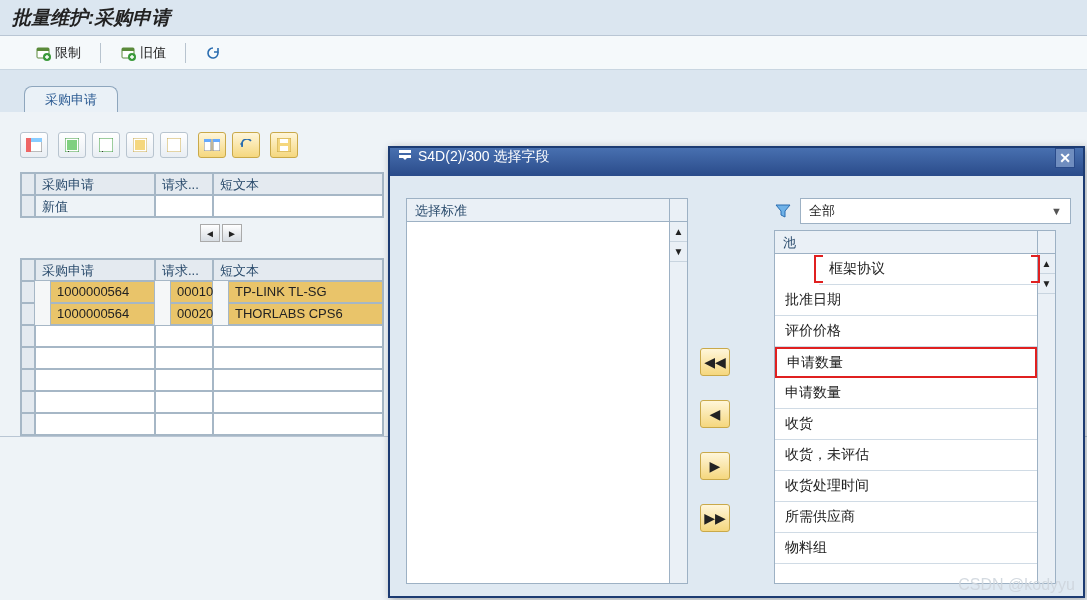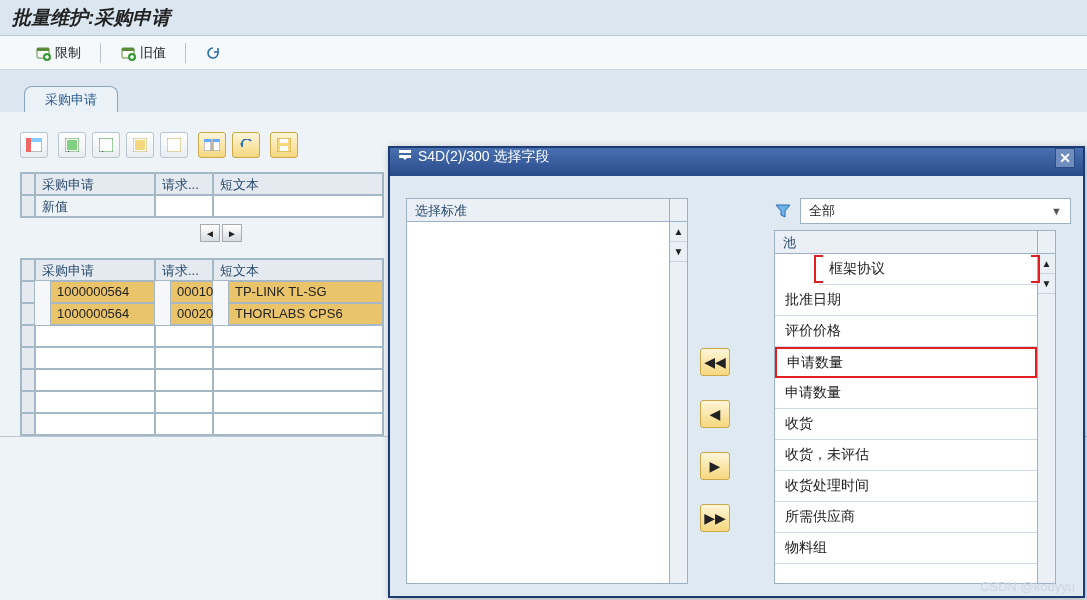--- a/index.html
+++ b/index.html
@@ -47,21 +47,21 @@
   .gold-btn { width: 30px; height: 28px; border: 1px solid #c9a94a; border-radius: 3px; background: linear-gradient(#fff6da, #f5d77e); display:flex;align-items:center;justify-content:center; cursor:pointer; font-size:14px; }
   .right-panel { flex: 1; display: flex; flex-direction: column; }
   .filter-row { display: flex; align-items: center; gap: 8px; padding-bottom: 6px; }
   .filter-sel { flex: 1; height: 26px; border: 1px solid #9db1c4; background: #fff; display: flex; align-items: center; padding: 0 8px; cursor: pointer; }
   .filter-sel .dd { margin-left: auto; font-size: 11px; color: #555; }
   .highlight-box { border: 2px solid #e02020 !important; }
   .bracket-row { position: relative; margin-left: 44px; }
   .bracket-row::before, .bracket-row::after { content: ''; position: absolute; top: 1px; bottom: 1px; width: 7px; border: 2px solid #e02020; }
   .bracket-row::before { left: -5px; border-right: none; }
   .bracket-row::after  { right: -3px; border-left: none; }
-  .watermark { position: absolute; right: 12px; bottom: 6px; color: #cfd6dd; font-size: 13px; opacity: 0.9; }
+  .watermark { position: absolute; right: 12px; bottom: 6px; color: #cfd6dd; font-size: 16px; opacity: 0.9; }
   
   svg { display: block; }
 </style>
 </head>
 <body>
 
 <div class="title-bar">
   <span>批量维护:采购申请</span>
 </div>
 

